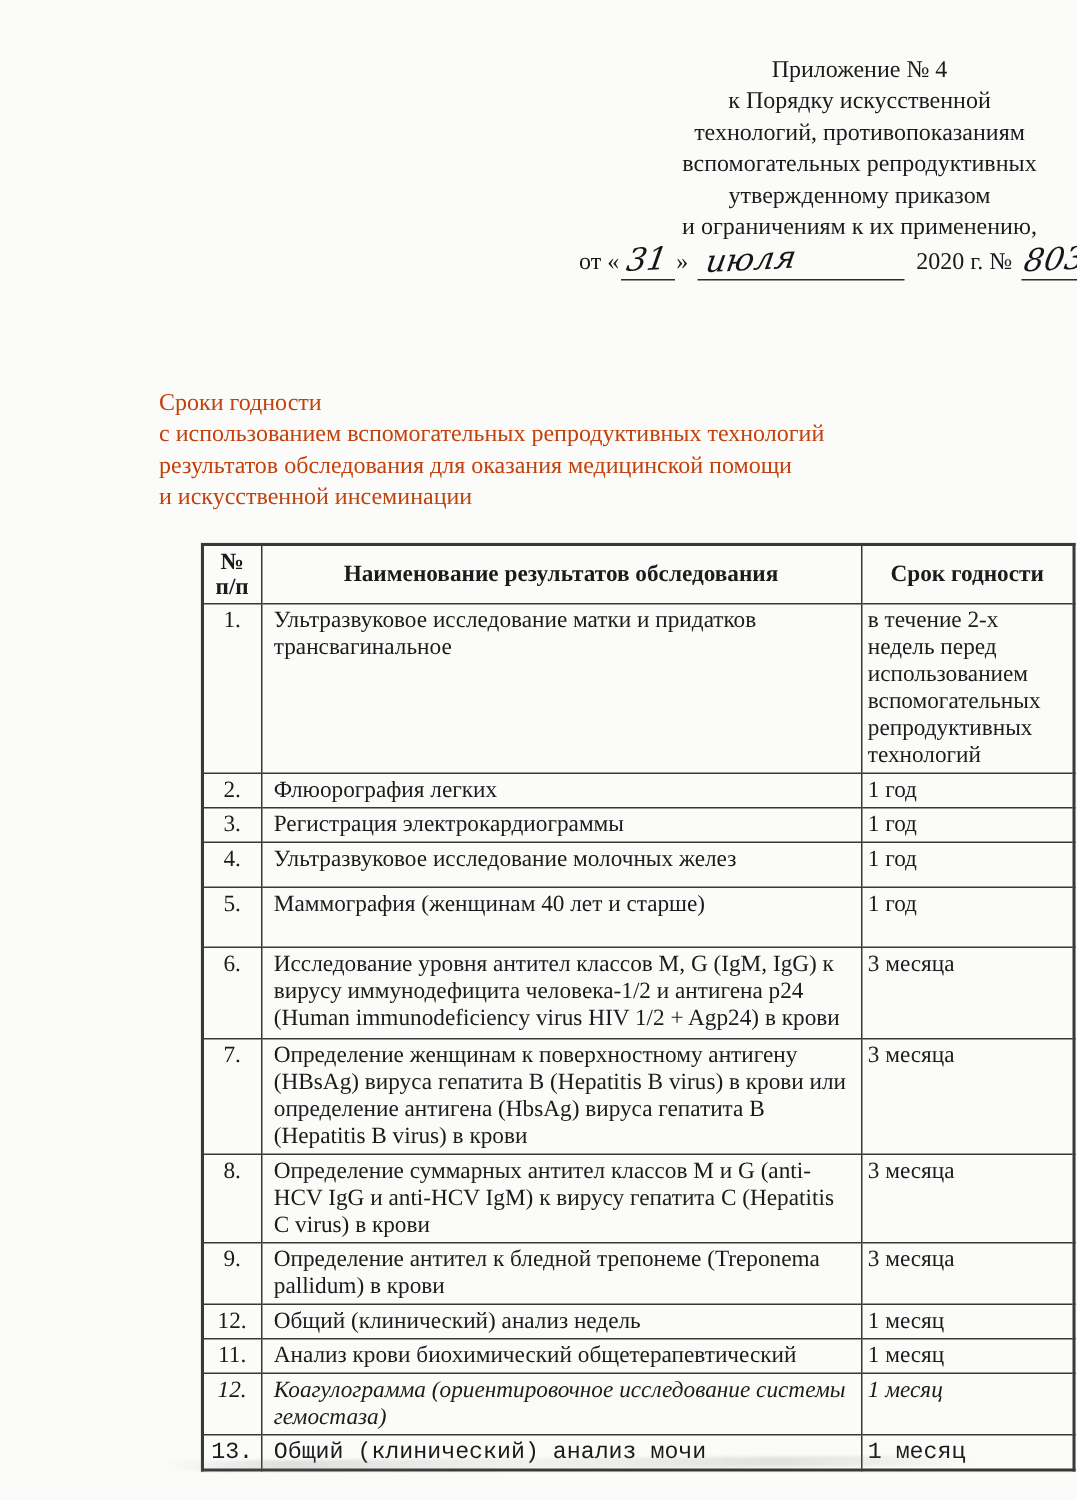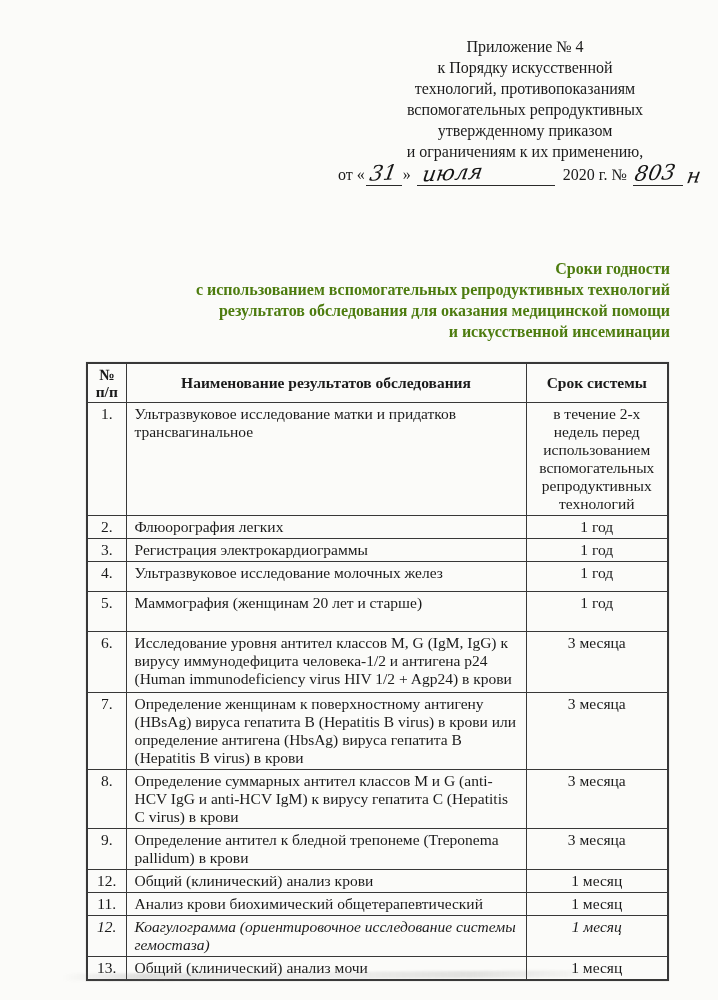--- a/index.html
+++ b/index.html
@@ -5,21 +5,21 @@
   * { margin: 0; padding: 0; box-sizing: border-box; }
   html, body { width: 718px; height: 1000px; }
   body {
     position: relative;
     width: 718px; height: 1000px;
     background: #fbfbf9;
     font-family: "Liberation Serif", serif;
     color: #1c1c1c;
     overflow: hidden;
   }
-  .page { position: absolute; inset: 0; }
+  .page { position: absolute; inset: 0; margin-left: 48px; }
 
   
   .appendix {
     position: absolute;
     left: 338px; top: 36px; width: 374px;
     text-align: center;
     font-size: 16px; line-height: 21px;
     color: #1b1b1b;
   }
   .date-line {
@@ -44,24 +44,24 @@
   .month-slot { width: 138px; margin: 0 4px 0 6px; text-align: left; padding-left: 6px; position: relative; top: 1px; }
   .num-slot { width: 50px; margin-left: 6px; text-align: left; padding-left: 2px; position: relative; top: 1px; }
   .letter-slot { margin-left: 4px; position: relative; top: 2px; }
   .printed { display: inline-block; }
   .date-mid { margin-left: 4px; }
 
   
   .doc-title {
     position: absolute;
     left: 58px; top: 258px; width: 612px;
-    text-align: right;
-    font-weight: bold;
+    text-align: left;
+    font-weight: normal;
     font-size: 16px; line-height: 21px;
-    color: #4d7c0f;
+    color: #c2410c;
   }
 
   
   .tbl-wrap { position: absolute; left: 86px; top: 362px; }
   table {
     border-collapse: collapse;
     table-layout: fixed;
     width: 581px;
     font-size: 15.5px;
     line-height: 18px;
@@ -76,35 +76,35 @@
     font-weight: bold;
     text-align: center;
     vertical-align: middle;
     padding: 2px 2px;
     height: 38px;
   }
   th.h-num { white-space: pre-line; line-height: 17px; }
   td { vertical-align: top; padding: 2px 3px; }
   td.num { text-align: center; }
   td.name { padding-left: 8px; padding-right: 4px; }
-  td.term { text-align: center; padding-left: 4px; padding-right: 4px; }
+  td.term { padding-left: 4px; padding-right: 4px; }
 
   tbody tr:nth-child(1)  td { height: 102px; }
   tbody tr:nth-child(2)  td { height: 23px; }
   tbody tr:nth-child(3)  td { height: 23px; }
   tbody tr:nth-child(4)  td { height: 30px; }
   tbody tr:nth-child(5)  td { height: 40px; }
   tbody tr:nth-child(6)  td { height: 61px; }
   tbody tr:nth-child(7)  td { height: 63px; }
   tbody tr:nth-child(8)  td { height: 54px; }
   tbody tr:nth-child(9)  td { height: 36px; }
   tbody tr:nth-child(10) td { height: 22px; }
   tbody tr:nth-child(11) td { height: 22px; }
   tbody tr:nth-child(12) td { height: 39px; font-style: italic; }
-  tbody tr:nth-child(13) td { height: 23px; }
+  tbody tr:nth-child(13) td { height: 23px; font-family: Liberation Mono, monospace; }
 
   
   .smudge {
     position: absolute;
     left: 62px; top: 972px; width: 545px; height: 7px;
     background: linear-gradient(90deg,
       rgba(130,130,130,0) 0%,
       rgba(120,120,120,0.22) 15%,
       rgba(150,150,150,0.10) 45%,
       rgba(120,120,120,0.20) 75%,
@@ -149,21 +149,21 @@
       <colgroup>
           <col class="c-num">
           <col class="c-name">
           <col class="c-term">
         </colgroup>
       <thead>
         <tr>
           <th class="h-num">№
 п/п</th>
           <th>Наименование результатов обследования</th>
-          <th>Срок системы</th>
+          <th>Срок годности</th>
         </tr>
       </thead>
       <tbody>
         <tr>
           <td class="num">1.</td>
           <td class="name">Ультразвуковое исследование матки и придатков трансвагинальное</td>
           <td class="term">в течение 2-х недель перед использованием вспомогательных репродуктивных технологий</td>
         </tr>
         <tr>
           <td class="num">2.</td>
@@ -175,21 +175,21 @@
           <td class="name">Регистрация электрокардиограммы</td>
           <td class="term">1 год</td>
         </tr>
         <tr>
           <td class="num">4.</td>
           <td class="name">Ультразвуковое исследование молочных желез</td>
           <td class="term">1 год</td>
         </tr>
         <tr>
           <td class="num">5.</td>
-          <td class="name">Маммография (женщинам 20 лет и старше)</td>
+          <td class="name">Маммография (женщинам 40 лет и старше)</td>
           <td class="term">1 год</td>
         </tr>
         <tr>
           <td class="num">6.</td>
           <td class="name">Исследование уровня антител классов M, G (IgM, IgG) к вирусу иммунодефицита человека-1/2 и антигена p24 (Human immunodeficiency virus HIV 1/2 + Agp24) в крови</td>
           <td class="term">3 месяца</td>
         </tr>
         <tr>
           <td class="num">7.</td>
           <td class="name">Определение женщинам к поверхностному антигену (HBsAg) вируса гепатита B (Hepatitis B virus) в крови или определение антигена (HbsAg) вируса гепатита B (Hepatitis B virus) в крови</td>
@@ -200,21 +200,21 @@
           <td class="name">Определение суммарных антител классов M и G (anti-HCV IgG и anti-HCV IgM) к вирусу гепатита C (Hepatitis C virus) в крови</td>
           <td class="term">3 месяца</td>
         </tr>
         <tr>
           <td class="num">9.</td>
           <td class="name">Определение антител к бледной трепонеме (Treponema pallidum) в крови</td>
           <td class="term">3 месяца</td>
         </tr>
         <tr>
           <td class="num">12.</td>
-          <td class="name">Общий (клинический) анализ крови</td>
+          <td class="name">Общий (клинический) анализ недель</td>
           <td class="term">1 месяц</td>
         </tr>
         <tr>
           <td class="num">11.</td>
           <td class="name">Анализ крови биохимический общетерапевтический</td>
           <td class="term">1 месяц</td>
         </tr>
         <tr>
           <td class="num">12.</td>
           <td class="name">Коагулограмма (ориентировочное исследование системы гемостаза)</td>

